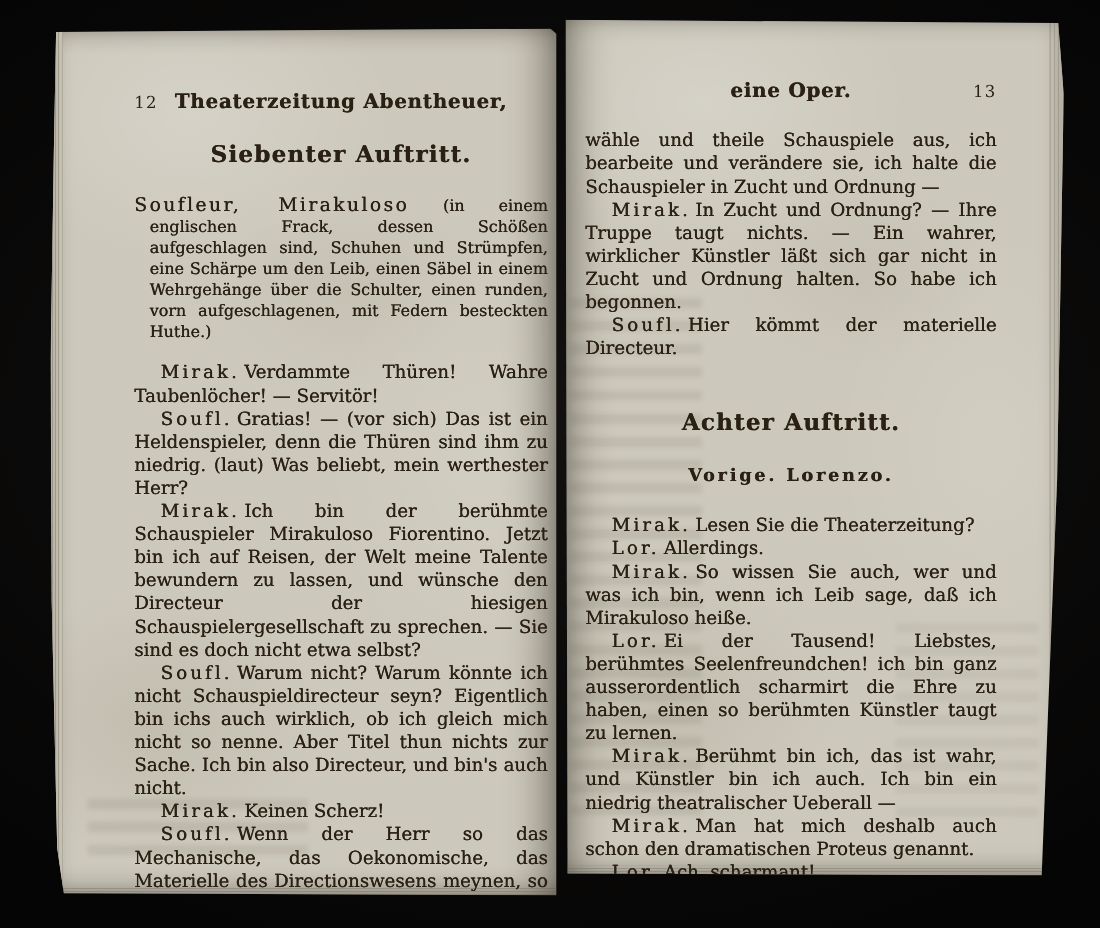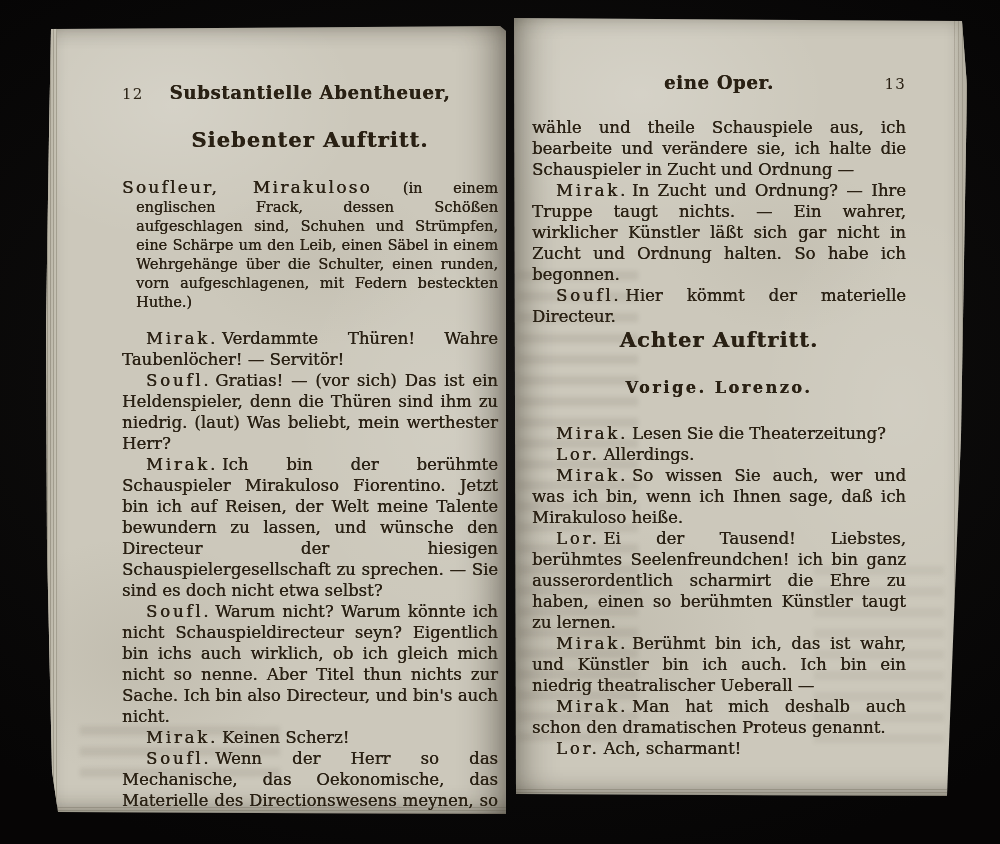--- a/index.html
+++ b/index.html
@@ -70,21 +70,21 @@
 
   .header-row{display:flex;align-items:baseline;margin:0 0 24px 0;}
   .running{flex:1;text-align:center;font-weight:bold;font-size:18px;letter-spacing:.04em;
     text-shadow:.3px 0 0 currentColor;}
   .pagenum{width:34px;font-size:15px;letter-spacing:.08em;}
   .pagenum.right{text-align:right;}
   .pagenum.spacer{visibility:hidden;}
 
   .scene-heading{margin:0 0 26px 0;text-align:center;font-size:21px;font-weight:bold;
     letter-spacing:.05em;text-shadow:.3px 0 0 currentColor;}
-  .page-right .scene-heading{}
+  .page-right .scene-heading{margin-top:44px;}
 
   .cast-line{margin:0 0 26px 0;text-align:center;font-size:16px;font-weight:bold;
     letter-spacing:.16em;text-shadow:.25px 0 0 currentColor;}
 
   .stage-direction{
     margin:0 0 16px 0;font-size:14.5px;line-height:19px;text-align:justify;
     padding-left:14px;text-indent:-14px;text-shadow:.25px 0 0 currentColor;
   }
   .sd-names{font-size:17px;letter-spacing:.13em;text-shadow:.3px 0 0 currentColor;}
 
@@ -99,21 +99,21 @@
 <div class="stage">
 
   <div class="page page-left">
     <div class="edge-stack"></div>
     <div class="edge-bottom"></div>
     <div class="ghost" style="left:36px;top:700px;width:200px;height:58px;"></div>
     <div class="page-inner">
 
       <div class="header-row">
         <span class="pagenum">12</span>
-        <span class="running">Substantielle Abentheuer,</span>
+        <span class="running">Theaterzeitung Abentheuer,</span>
         <span class="pagenum spacer">&nbsp;</span>
       </div>
 
       <h2 class="scene-heading">Siebenter Auftritt.</h2>
 
       <p class="stage-direction"><span class="sd-names">Soufleur, Mirakuloso</span> <span>(in einem englischen Frack, dessen Schößen aufgeschlagen sind, Schuhen und Strümpfen, eine Schärpe um den Leib, einen Säbel in einem Wehrgehänge über die Schulter, einen runden, vorn aufgeschlagenen, mit Federn besteckten Huthe.)</span></p>
 
       <p class="para"><span class="speaker">Mirak.</span><span>Verdammte Thüren! Wahre Taubenlöcher! — Servitör!</span></p>
       <p class="para"><span class="speaker">Soufl.</span><span>Gratias! — (vor sich) Das ist ein Heldenspieler, denn die Thüren sind ihm zu niedrig. (laut) Was beliebt, mein werthester Herr?</span></p>
       <p class="para"><span class="speaker">Mirak.</span><span>Ich bin der berühmte Schauspieler Mirakuloso Fiorentino. Jetzt bin ich auf Reisen, der Welt meine Talente bewundern zu lassen, und wünsche den Directeur der hiesigen Schauspielergesellschaft zu sprechen. — Sie sind es doch nicht etwa selbst?</span></p>
@@ -141,21 +141,21 @@
 
       <p class="para"><span class="speaker">Mirak.</span><span>In Zucht und Ordnung? — Ihre Truppe taugt nichts. — Ein wahrer, wirklicher Künstler läßt sich gar nicht in Zucht und Ordnung halten. So habe ich begonnen.</span></p>
       <p class="para"><span class="speaker">Soufl.</span><span>Hier kömmt der materielle Directeur.</span></p>
 
       <h2 class="scene-heading">Achter Auftritt.</h2>
 
       <div class="cast-line">Vorige. Lorenzo.</div>
 
       <p class="para"><span class="speaker">Mirak.</span><span>Lesen Sie die Theaterzeitung?</span></p>
       <p class="para"><span class="speaker">Lor.</span><span>Allerdings.</span></p>
-      <p class="para"><span class="speaker">Mirak.</span><span>So wissen Sie auch, wer und was ich bin, wenn ich Ihnen sage, daß ich Mirakuloso heiße.</span></p>
+      <p class="para"><span class="speaker">Mirak.</span><span>So wissen Sie auch, wer und was ich bin, wenn ich Leib sage, daß ich Mirakuloso heiße.</span></p>
       <p class="para"><span class="speaker">Lor.</span><span>Ei der Tausend! Liebstes, berühmtes Seelenfreundchen! ich bin ganz ausserordentlich scharmirt die Ehre zu haben, einen so berühmten Künstler taugt zu lernen.</span></p>
       <p class="para"><span class="speaker">Mirak.</span><span>Berühmt bin ich, das ist wahr, und Künstler bin ich auch. Ich bin ein niedrig theatralischer Ueberall —</span></p>
       <p class="para"><span class="speaker">Mirak.</span><span>Man hat mich deshalb auch schon den dramatischen Proteus genannt.</span></p>
       <p class="para"><span class="speaker">Lor.</span><span>Ach, scharmant!</span></p>
 
     </div>
   </div>
 
 </div>
 

